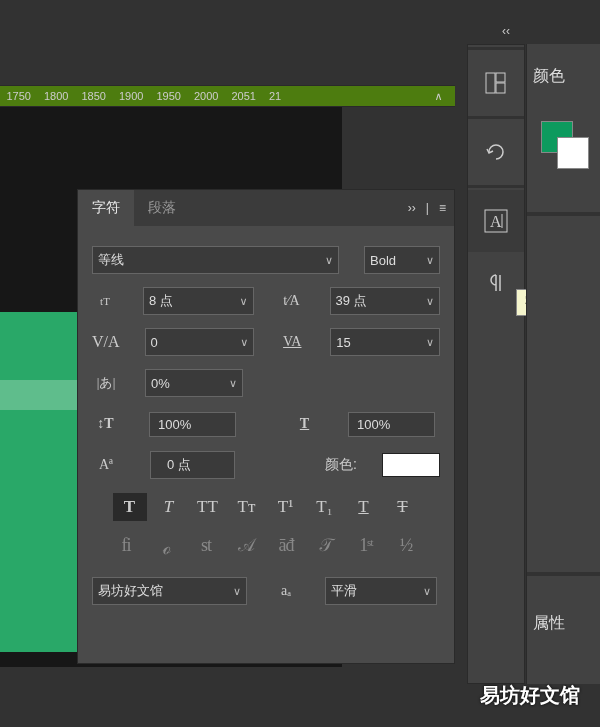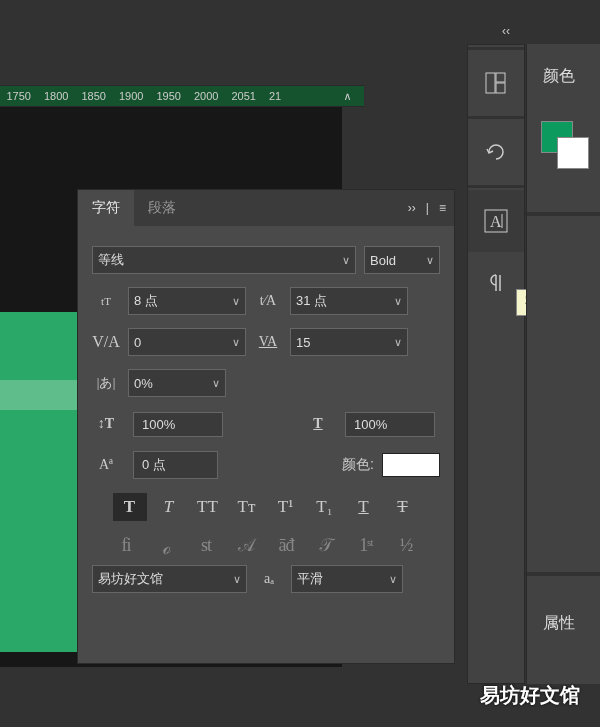--- a/index.html
+++ b/index.html
@@ -16,23 +16,23 @@
   .top-collapse {
     position: absolute;
     top: 24px;
     right: 90px;
     color: #ccc;
   }
   .ruler {
     position: absolute;
     top: 85px;
     left: 0;
-    width: 364px;
+    width: 455px;
     height: 22px;
-    background: #14532d;
+    background: #4d7c0f;
     border-top: 1px solid #2a2a2a;
     border-bottom: 1px solid #2a2a2a;
     display: flex;
     align-items: center;
     font-size: 11px;
     overflow: hidden;
     white-space: nowrap;
     color: #ccc;
   }
   .ruler span { margin: 0 6.5px; }
@@ -92,21 +92,21 @@
   .right-col {
     position: absolute;
     top: 44px;
     right: 0;
     width: 74px;
     height: 640px;
     background: #424242;
     border-left: 1px solid #2a2a2a;
   }
   .right-col .label {
-    padding: 22px 16px;
+    padding: 22px 6px;
     font-size: 16px;
     color: #ddd;
   }
   .right-col .swatches {
     padding: 12px 0 0 14px;
     position: relative;
   }
   .swatch-green {
     width: 32px; height: 32px;
     background: #0d9a5e;
@@ -156,21 +156,21 @@
     display: flex;
     align-items: center;
     padding-right: 8px;
     gap: 10px;
     color: #ccc;
   }
   .panel-body { padding: 20px 14px 10px 14px; }
   .row {
     display: flex;
     align-items: center;
-    gap: 8px;
+    gap: 25px;
     margin-bottom: 13px;
   }
   .ico-lbl {
     width: 28px;
     text-align: center;
     font-size: 14px;
     color: #ccc;
     font-family: "Times New Roman", serif;
   }
   select, .sel {
@@ -203,21 +203,21 @@
     display: flex; align-items: center; justify-content: center;
     font-family: "Times New Roman", serif;
     font-size: 17px;
     color: #ccc;
   }
   .style-btn.active { background: #2a2a2a; }
   .opentype-row {
     display: flex;
     gap: 8px;
     justify-content: center;
-    margin: 12px 0 6px 0;
+    margin: 12px 0 18px 0;
     color: #888;
     font-family: "Times New Roman", serif;
     font-size: 18px;
   }
   .opentype-row span { width: 32px; text-align: center; letter-spacing: -1px;}
   .watermark {
     position: absolute;
     bottom: 18px;
     right: 20px;
     color: #fff;
@@ -316,21 +316,21 @@
     </div>
 
     <div class="row">
       <div class="ico-lbl" style="font-size:11px">tT</div>
       <div class="sel" style="width:118px">
         <span>8 点</span>
         <span class="chev">∨</span>
       </div>
       <div class="ico-lbl">t⁄A</div>
       <div class="sel" style="width:118px">
-        <span>31 点</span>
+        <span>39 点</span>
         <span class="chev">∨</span>
       </div>
     </div>
 
     <div class="row">
       <div class="ico-lbl" style="font-size:16px">V/A</div>
       <div class="sel" style="width:118px">
         <span>0</span>
         <span class="chev">∨</span>
       </div>
@@ -357,21 +357,21 @@
       <div style="flex:1"></div>
       <div class="ico-lbl" style="font-weight:bold;text-decoration:underline">T</div>
       <div class="sel" style="width:100px;border:none;background:#4a4a4a">
         <span style="border:1px solid #666;background:#3a3a3a;padding:4px 8px;width:100%">100%</span>
       </div>
     </div>
 
     <div class="row">
       <div class="ico-lbl">Aª</div>
       <div class="sel" style="width:95px;border:none;background:#4a4a4a">
-        <span style="border:1px solid #666;background:#3a3a3a;padding:4px 8px;width:100%">0 点</span>
+        <span style="border:1px solid #666;background:#3a3a3a;padding:4px 16px;width:100%">0 点</span>
       </div>
       <div style="flex:1"></div>
       <span style="font-size:14px">颜色:</span>
       <div class="color-box"></div>
     </div>
 
     <div class="style-row">
       <div class="style-btn active" style="font-weight:bold">T</div>
       <div class="style-btn" style="font-style:italic">T</div>
       <div class="style-btn">TT</div>

